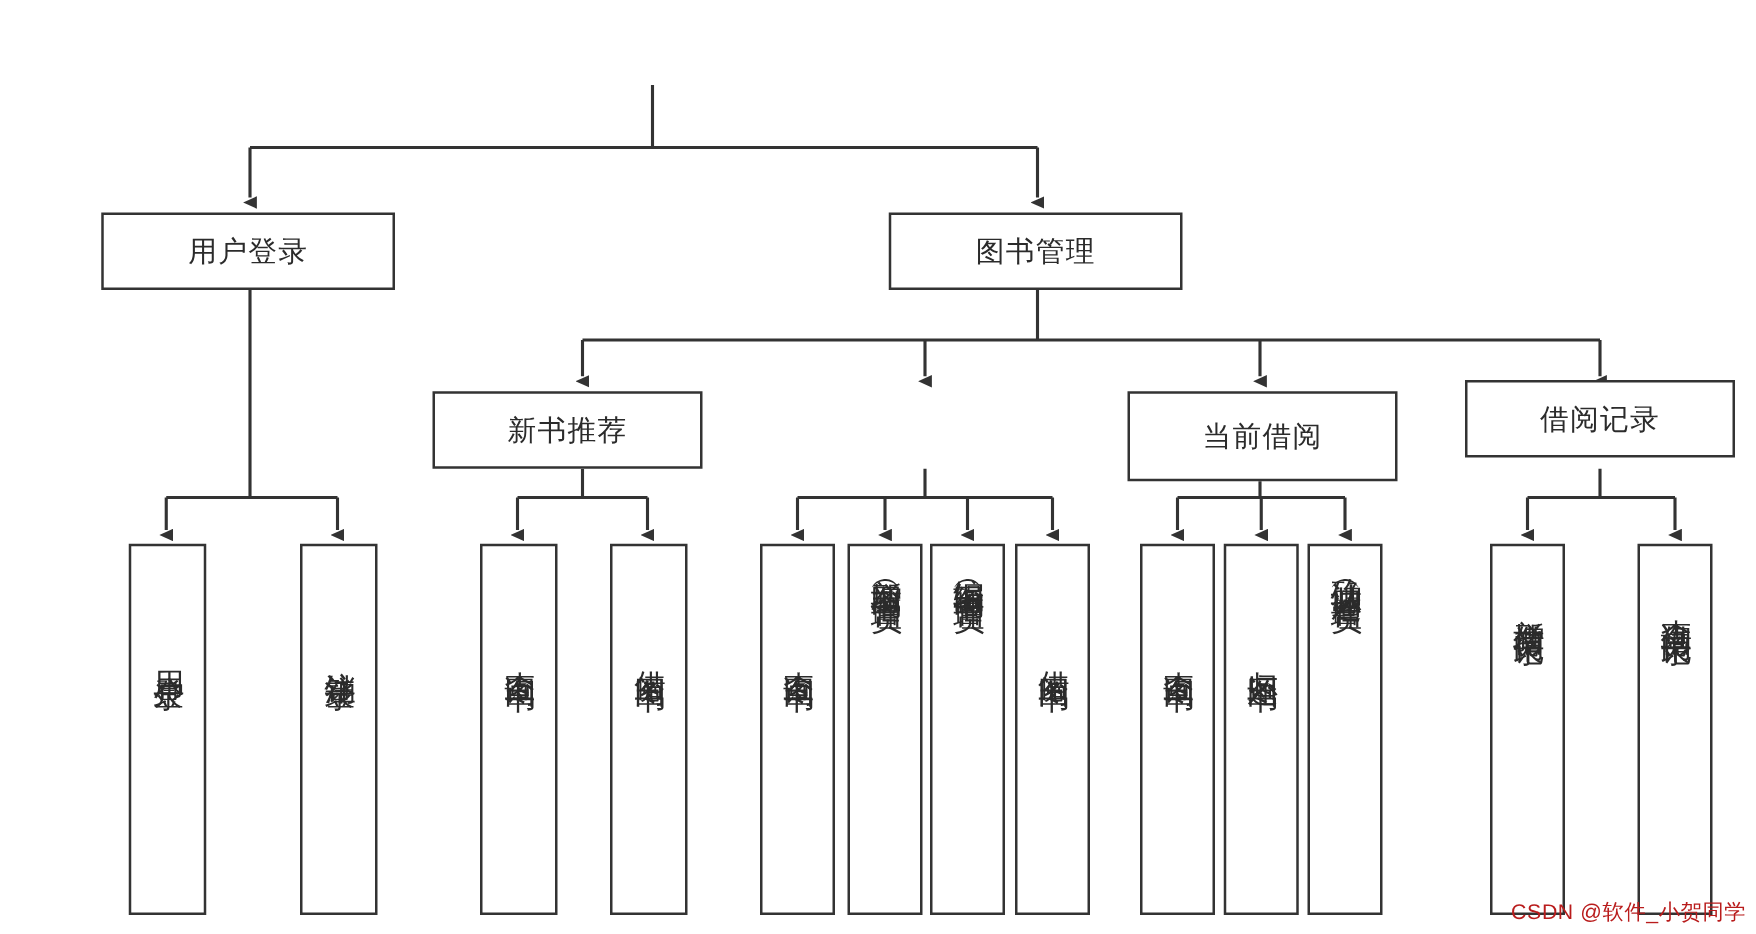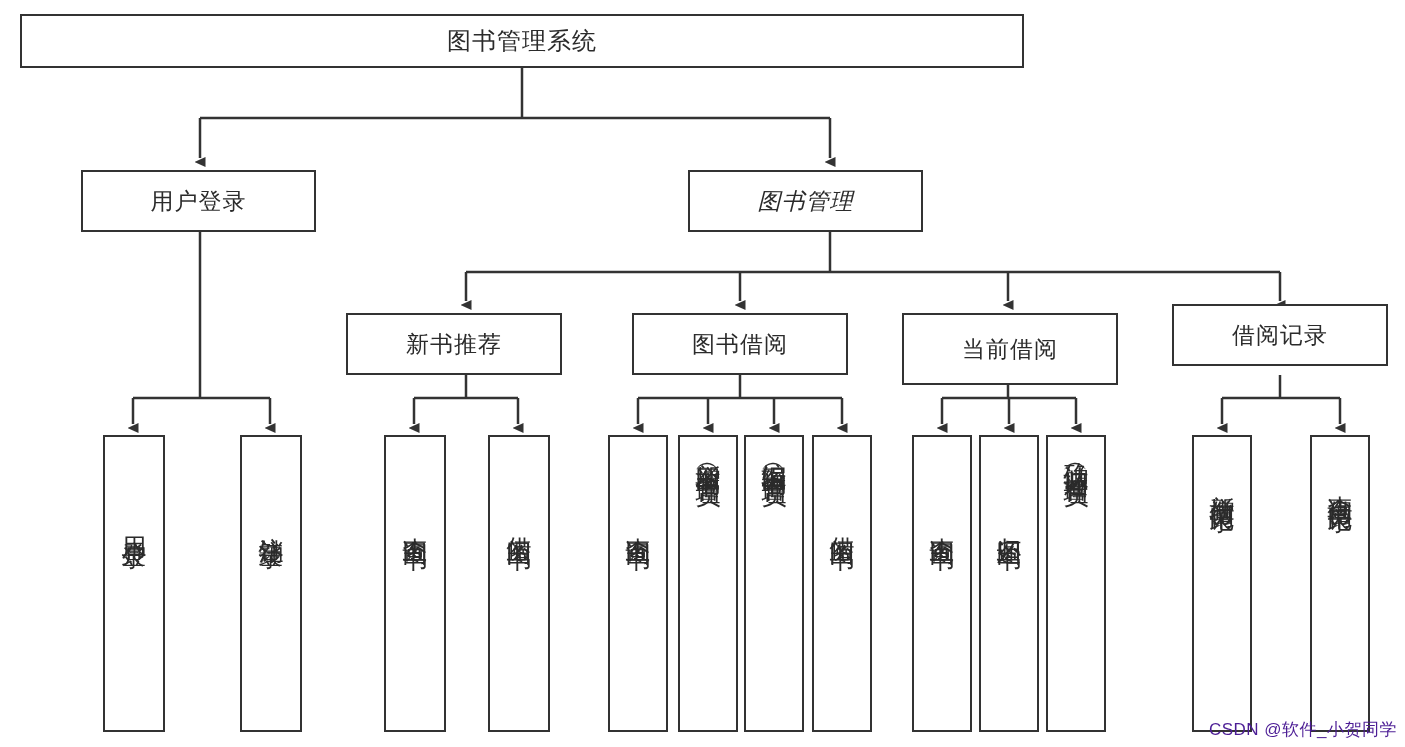--- a/index.html
+++ b/index.html
@@ -53,21 +53,21 @@
     line-height: 1.08;
     letter-spacing: 3px;
     white-space: nowrap;
     color: #2b2b2b;
   }
   #watermark {
     position: absolute;
     right: 8px;
     bottom: 6px;
     font-size: 17px;
-    color: #4c1d95;
+    color: #b91c1c;
     letter-spacing: 0.5px;
     white-space: nowrap;
   }
 </style>
 </head>
 <body>
 
 <div id="canvas">
 
   <svg id="edges" viewBox="0 0 1405 747" width="1405" height="747" xmlns="http://www.w3.org/2000/svg">
@@ -113,36 +113,30 @@
       <path d="M1009,398 L1009,424" marker-end="url(#arrow)"></path>
       <path d="M1076,398 L1076,424" marker-end="url(#arrow)"></path>
 
       <path d="M1280,375 L1280,398"></path>
       <path d="M1222,398 L1340,398"></path>
       <path d="M1222,398 L1222,424" marker-end="url(#arrow)"></path>
       <path d="M1340,398 L1340,424" marker-end="url(#arrow)"></path>
     </g>
   </svg>
 
-  <div class="node horizontal root" style="left:20px; top:14px; width:1004px; height:54px;">
-    <span>图书管理系统</span>
-  </div>
 
   <div class="node horizontal" style="left:81px; top:170px; width:235px; height:62px;">
     <span>用户登录</span>
   </div>
-  <div class="node horizontal" style="left:688px; top:170px; width:235px; height:62px;font-style:italic;">
+  <div class="node horizontal" style="left:711px; top:170px; width:235px; height:62px;">
     <span>图书管理</span>
   </div>
 
   <div class="node horizontal" style="left:346px; top:313px; width:216px; height:62px;">
     <span>新书推荐</span>
-  </div>
-  <div class="node horizontal" style="left:632px; top:313px; width:216px; height:62px;">
-    <span>图书借阅</span>
   </div>
   <div class="node horizontal" style="left:902px; top:313px; width:216px; height:72px;">
     <span>当前借阅</span>
   </div>
   <div class="node horizontal" style="left:1172px; top:304px; width:216px; height:62px;">
     <span>借阅记录</span>
   </div>
 
   <div class="node vertical" style="left:103px; top:435px; width:62px; height:297px; padding-top:80px;">
     <span class="vlabel">用户登录</span>

